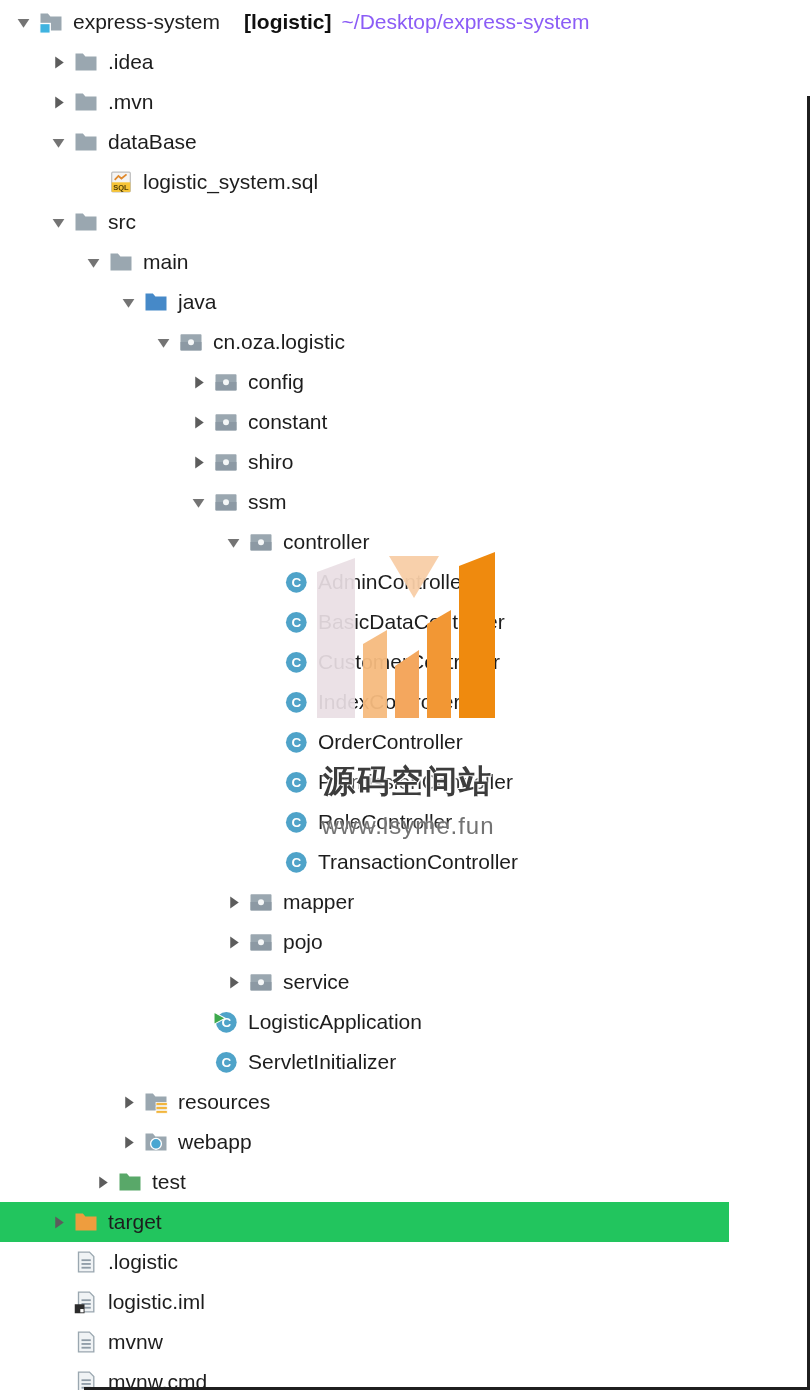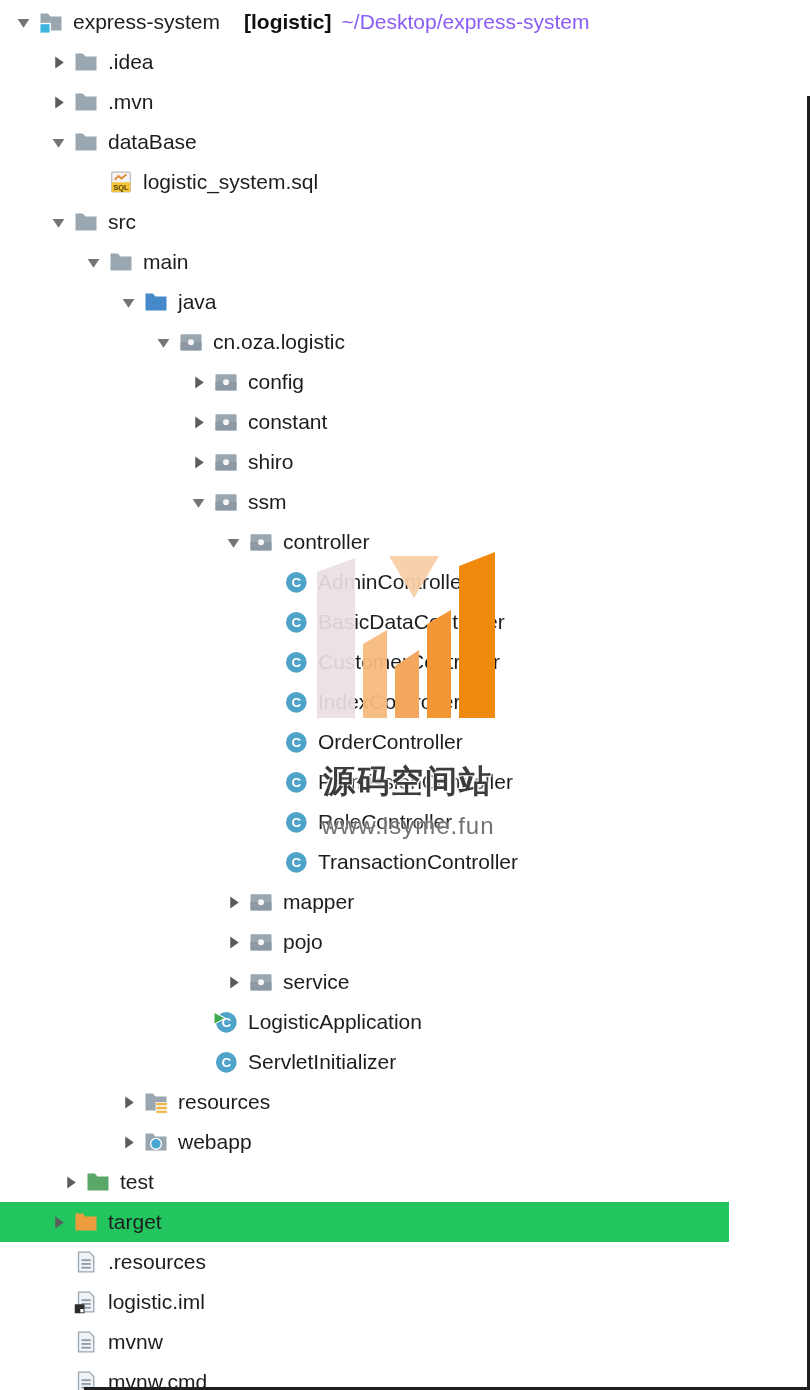--- a/index.html
+++ b/index.html
@@ -409,21 +409,21 @@
         </svg>
       </span>
       <span class="icon">
         <svg width="24" height="24" viewBox="0 0 16 16">
           <path d="M1 13.6V2.3h4.9l1.7 2H15v9.3Z" fill="#9AA7B0"></path>
           <circle cx="8" cy="9.2" r="3.6" fill="#49A6D1" stroke="#fff" stroke-width="0.9"></circle>
         </svg>
       </span>
       <span class="label">webapp</span>
     </div>
-    <div class="row" style="padding-left: 55px; text-align: center;">
+    <div class="row" style="padding-left: 87px; text-align: center;">
       <span class="chevron">
         <svg width="15" height="15" viewBox="0 0 12 12">
           <path d="M3.4 1.2 10.2 6 3.4 10.8Z" fill="#5C5C5C"></path>
         </svg>
       </span>
       <span class="icon">
         <svg width="24" height="24" viewBox="0 0 16 16">
           <path d="M1 13.6V2.3h4.9l1.7 2H15v9.3Z" fill="#59A869"></path>
         </svg>
       </span>
@@ -447,21 +447,21 @@
       <span class="icon">
         <svg width="24" height="24" viewBox="0 0 16 16">
           <path d="M3 1.4h7.3L13.2 4.3V14.6H3Z" fill="#F0F3F5" stroke="#9AA7B0" stroke-width="0.9"></path>
           <g fill="#8E9BA6">
             <rect x="5" y="6.2" width="6.2" height="1.2"></rect>
             <rect x="5" y="8.7" width="6.2" height="1.2"></rect>
             <rect x="5" y="11.2" width="6.2" height="1.2"></rect>
           </g>
         </svg>
       </span>
-      <span class="label">.resources</span>
+      <span class="label">.logistic</span>
     </div>
     <div class="row" style="padding-left: 43px;">
       <span class="chevron"></span>
       <span class="icon">
         <svg width="24" height="24" viewBox="0 0 16 16">
           <path d="M3 1.4h7.3L13.2 4.3V14.6H3Z" fill="#F0F3F5" stroke="#9AA7B0" stroke-width="0.9"></path>
           <g fill="#8E9BA6">
             <rect x="5" y="6.2" width="6.2" height="1.2"></rect>
             <rect x="5" y="8.7" width="6.2" height="1.2"></rect>
             <rect x="5" y="11.2" width="6.2" height="1.2"></rect>

